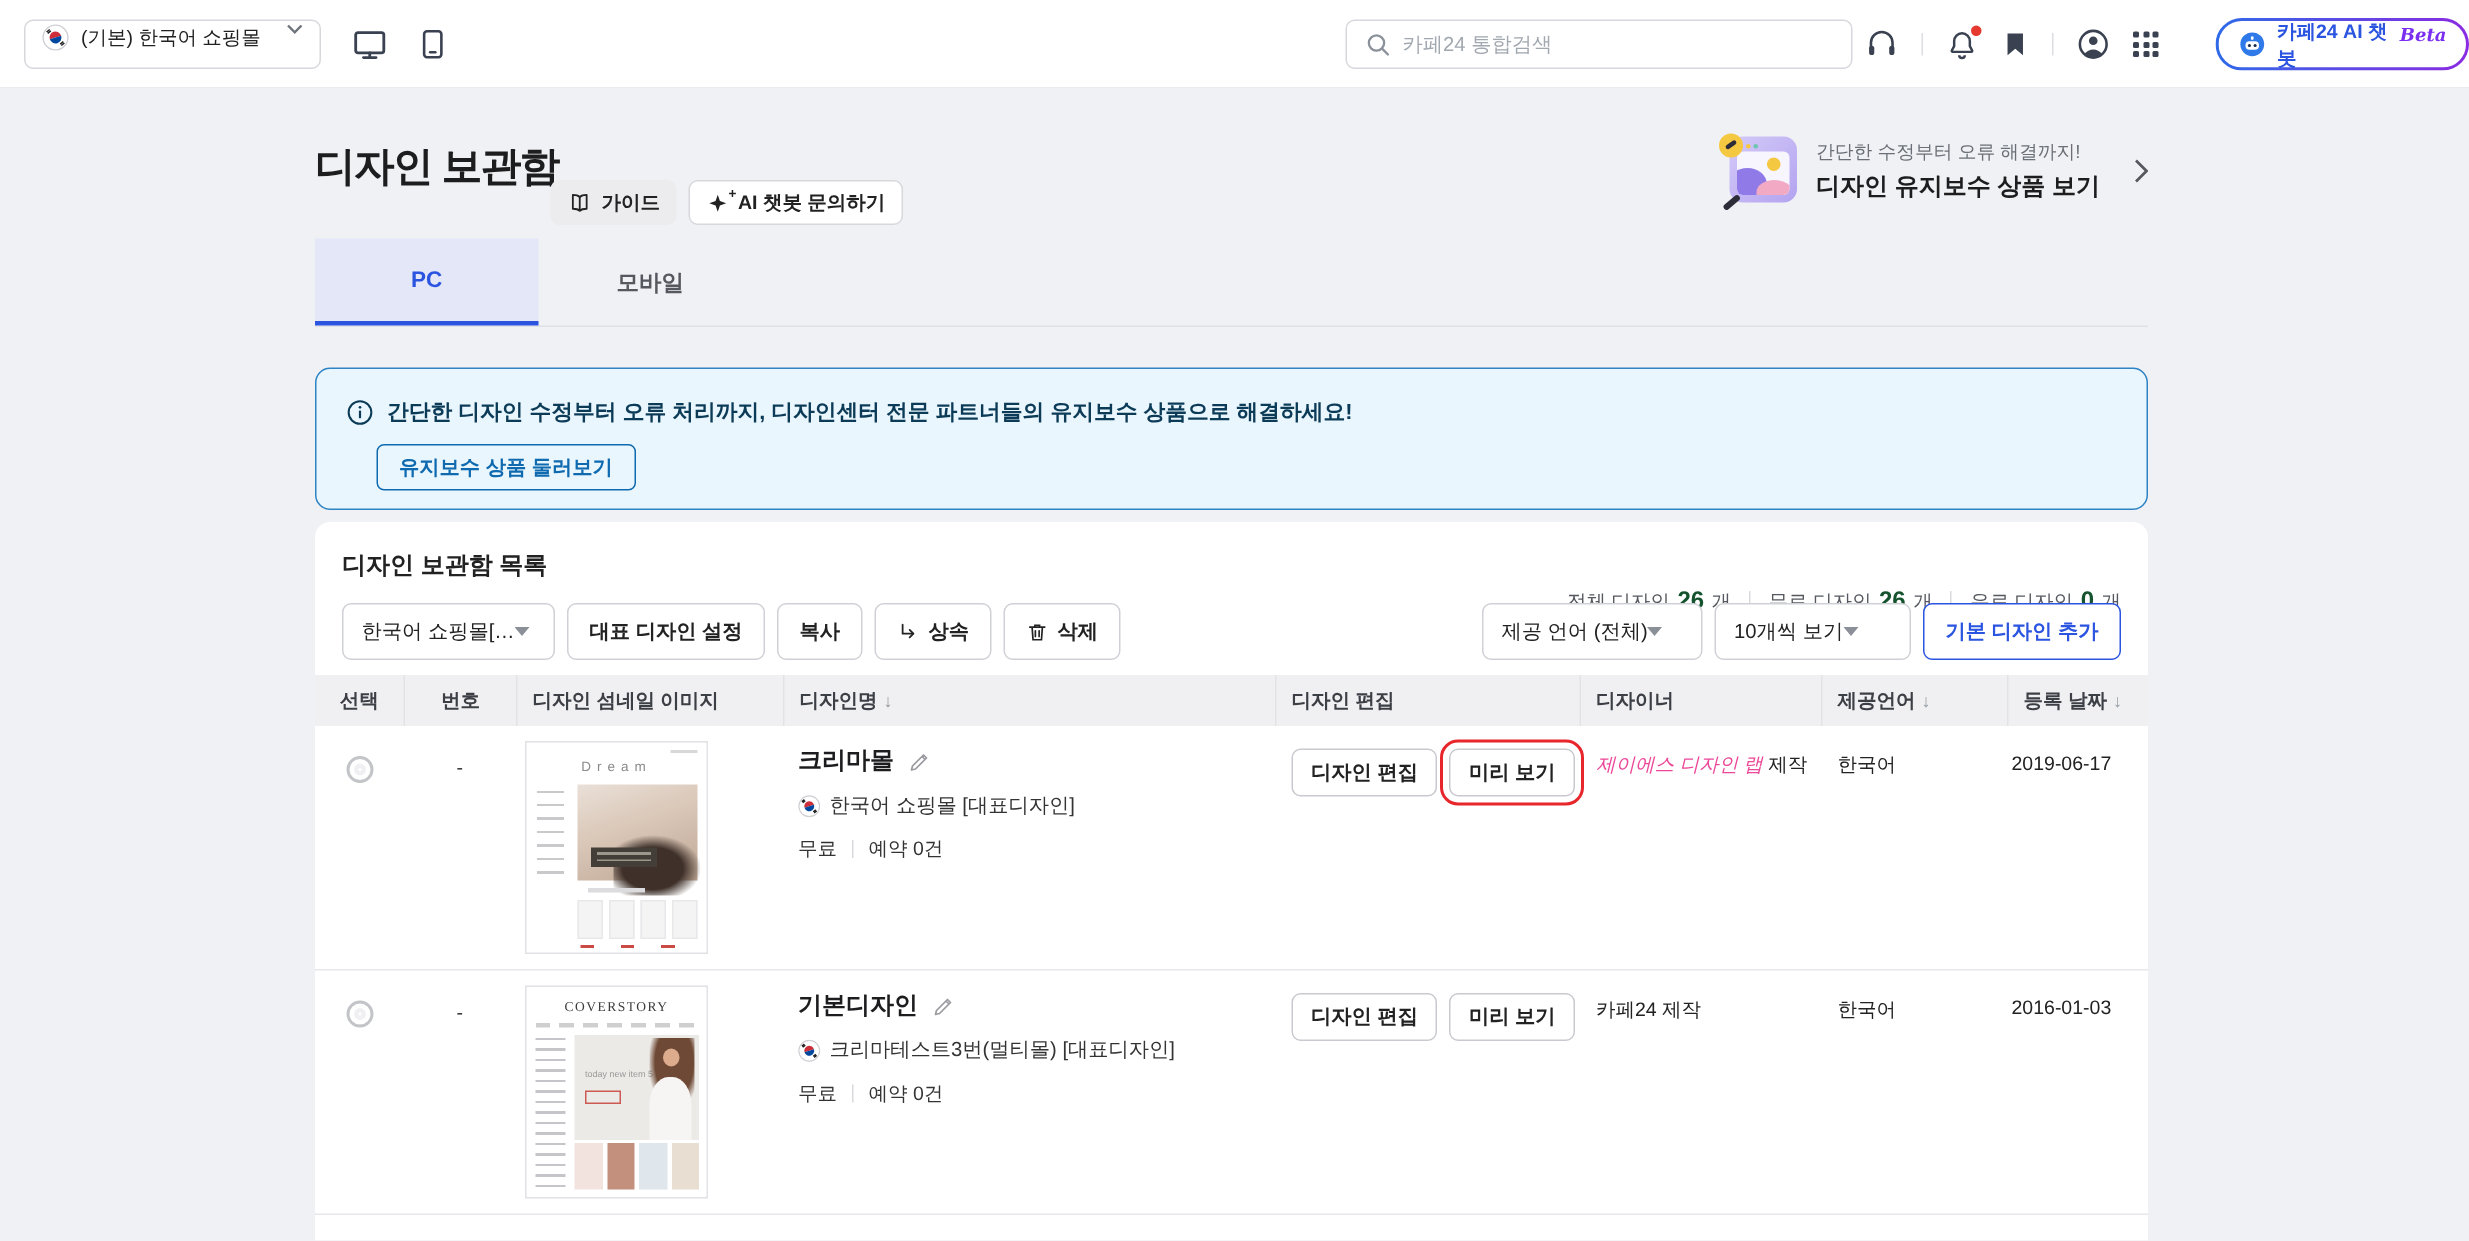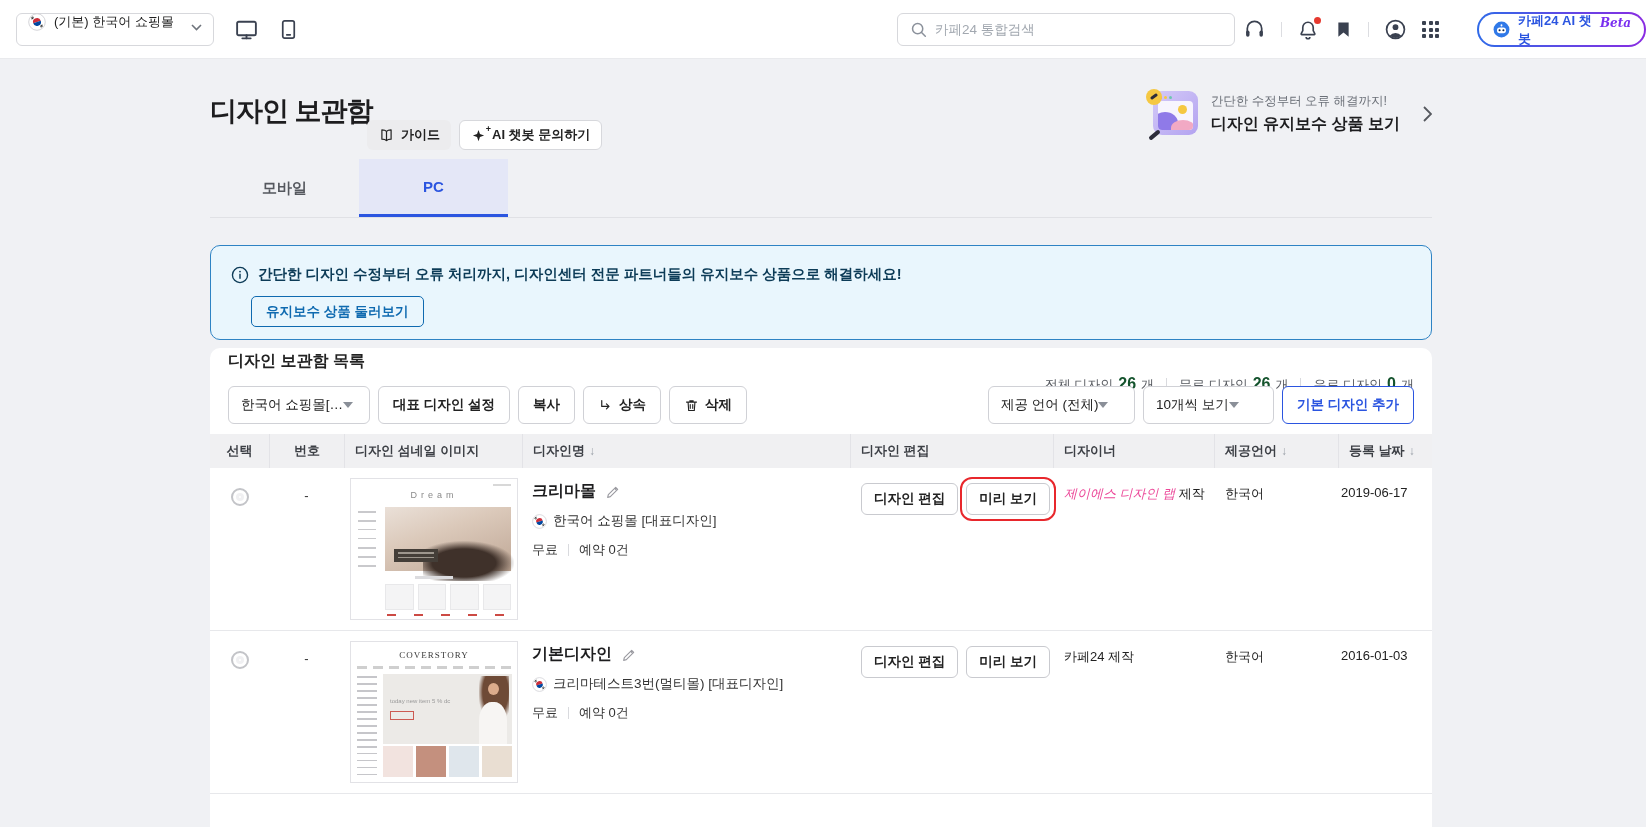--- a/index.html
+++ b/index.html
@@ -5,21 +5,21 @@
   * { margin:0; padding:0; box-sizing:border-box; }
   html,body { width:1646px; height:827px; }
   body {
     font-family:"Liberation Sans","DejaVu Sans",sans-serif;
     background:#f0f1f4; color:#222; overflow:hidden; position:relative;
   }
   svg { display:block; }
 
   
   .topbar { position:absolute; inset:0 0 auto 0; height:59px; background:#fff; border-bottom:1px solid #e9eaed; z-index:5; }
-  .shop-select { position:absolute; left:16px; top:13px; width:198px; height:33px; border:1px solid #d7d8dc; border-radius:6px; background:#fff; display:flex; align-items:flex-end; gap:8px; padding:14px 11px; font-size:13px; cursor:pointer; }
+  .shop-select { position:absolute; left:16px; top:13px; width:198px; height:33px; border:1px solid #d7d8dc; border-radius:6px; background:#fff; display:flex; align-items:flex-start; gap:8px; padding:2px 11px; font-size:13px; cursor:pointer; }
   .shop-select .chev { margin-left:auto; }
   .device-icons { position:absolute; left:234px; top:0; height:59px; display:flex; align-items:center; gap:18px; }
   .search-box { position:absolute; left:897px; top:13px; width:338px; height:33px; border:1px solid #d7d8dc; border-radius:6px; background:#fff; display:flex; align-items:center; gap:8px; padding:0 12px; }
   .search-box input { border:none; outline:none; flex:1; font-size:13.5px; font-family:inherit; color:#333; background:transparent; }
   .search-box input::placeholder { color:#a2a8b0; }
   .topbar-icons { position:absolute; left:1243px; top:0; height:59px; display:flex; align-items:center; gap:15px; }
   .icon-divider { width:1px; height:15px; background:#dcdde1; }
   .bell-wrap { position:relative; }
   .bell-dot { position:absolute; top:-2px; right:-2px; width:7px; height:7px; border-radius:50%; background:#e6392f; }
   .grid-icon { display:grid; grid-template-columns:repeat(3,4px); grid-auto-rows:4px; gap:2.5px; }
@@ -57,21 +57,21 @@
 
   .tabs { margin-top:18px; height:59px; display:flex; border-bottom:1px solid #e0e1e5; }
   .tab { width:149px; display:flex; align-items:center; justify-content:center; font-size:15px; font-weight:bold; color:#55585e; cursor:pointer; }
   .tab.active { background:#e4e7f7; color:#2b55e0; border-bottom:3px solid #2b55e0; }
 
   .notice { margin-top:27px; height:95px; background:#e9f6fd; border:1px solid #2e83c4; border-radius:10px; position:relative; }
   .notice-line { position:absolute; left:20px; top:19px; display:flex; align-items:center; gap:9px; font-size:14.5px; font-weight:bold; color:#0c3b57; }
   .notice-btn { position:absolute; left:40px; top:50px; height:31px; padding:0 14px; background:transparent; border:1px solid #0f6ab0; color:#0f6ab0; font-weight:bold; font-size:13.5px; border-radius:5px; font-family:inherit; cursor:pointer; }
 
   
-  .card { margin-top:8px; background:#fff; border-radius:10px 10px 0 0; height:479px; }
+  .card { margin-top:8px; background:#fff; border-radius:10px 10px 0 0; padding-top:16px; height:479px; }
   .card-head { display:flex; align-items:center; padding:0 18px; height:26px; }
   .list-title { font-size:16px; font-weight:bold; }
   .counts { margin-left:auto; display:flex; align-items:center; gap:12px; font-size:13px; color:#55585e;margin-top:47px; }
   .count-group { display:flex; align-items:baseline; gap:5px; }
   .count-value { color:#14532d; font-weight:bold; font-size:16px; }
   .count-divider { width:1px; height:13px; background:#d9dade; }
 
   .toolbar { display:flex; align-items:center; gap:8px; padding:0 18px; margin-top:12px; height:38px; }
   .select { height:38px; border:1px solid #d0d1d6; border-radius:6px; background:#fff; display:flex; align-items:center; justify-content:flex-start; padding:0 12px; font-size:13.5px; color:#222; cursor:pointer; }
   .select.f-design { width:142px; }
@@ -89,21 +89,21 @@
   .th.center { justify-content:center; padding-left:0; }
   .sort { color:#9aa0a8; font-size:12px; font-weight:normal; }
 
   .trow { height:163px; border-bottom:1px solid #e7e8eb; }
   .td { padding-top:14px; }
   .td.center { display:flex; justify-content:center; }
   .radio { width:18px; height:18px; border-radius:50%; border:2px solid #c3c4c8; background:#fff; box-shadow:inset 0 0 0 3px #fff, inset 0 0 0 6px #f0f0f2; margin-top:6px; cursor:pointer; }
   .num { font-size:13px; color:#333; margin-top:6px; }
 
   .td.thumb-cell { padding:10px 0 0 6px; }
-  .thumb { width:168px; height:142px; border:1px solid #e2e2e6; background:#fff; position:relative; overflow:hidden; cursor:pointer;text-decoration:underline; }
+  .thumb { width:122px; height:142px; border:1px solid #e2e2e6; background:#fff; position:relative; overflow:hidden; cursor:pointer;text-decoration:underline; }
 
   
   .t1-topline { position:absolute; top:5px; right:6px; width:18px; height:2px; background:#d8d8d8; }
   .t1-brand { position:absolute; top:11px; left:0; right:0; text-align:center; font-size:9px; letter-spacing:4px; color:#8a8a8a; }
   .t-side { position:absolute; left:7px; top:32px; width:18px; height:58px; background:repeating-linear-gradient(#c9c9cc 0 1.5px, transparent 1.5px 9px); }
   .t1-photo { position:absolute; left:34px; right:6px; top:28px; height:64px; background:linear-gradient(160deg,#eae0d8 0%,#dbc9ba 40%,#cdb8a8 70%,#bfa795 100%); }
   .t1-hair { position:absolute; left:30%; bottom:-10px; width:72%; height:62%; background:radial-gradient(ellipse at 45% 55%, #3f312a 0 45%, rgba(63,49,42,0) 72%); }
   .t1-cap { position:absolute; left:9px; bottom:9px; width:44px; height:13px; background:#443e38; }
   .t1-cap i { display:block; margin:3px 4px 0; height:1.5px; background:#9d968d; }
   .t1-line { position:absolute; top:97px; left:50%; width:38px; height:3px; margin-left:-19px; background:#dcdcdf; }
@@ -297,22 +297,22 @@
       </div>
       <span style="margin-left:10px">
         <svg width="9" height="16" viewBox="0 0 9 16" fill="none" stroke="#55585e" stroke-width="1.8">
             <path d="M1 1l7 7-7 7"></path>
           </svg>
       </span>
     </div>
   </div>
 
   <div class="tabs">
+    <div class="tab active">PC</div>
     <div class="tab">모바일</div>
-    <div class="tab active">PC</div>
   </div>
 
   <div class="notice">
     <div class="notice-line">
       <span>
         <svg width="18" height="18" viewBox="0 0 20 20">
             <circle cx="10" cy="10" r="8.4" fill="none" stroke="#0c3b57" stroke-width="1.5"></circle>
             <rect x="9.2" y="8.6" width="1.6" height="5.6" fill="#0c3b57"></rect>
             <circle cx="10" cy="6.2" r="1" fill="#0c3b57"></circle>
           </svg>

